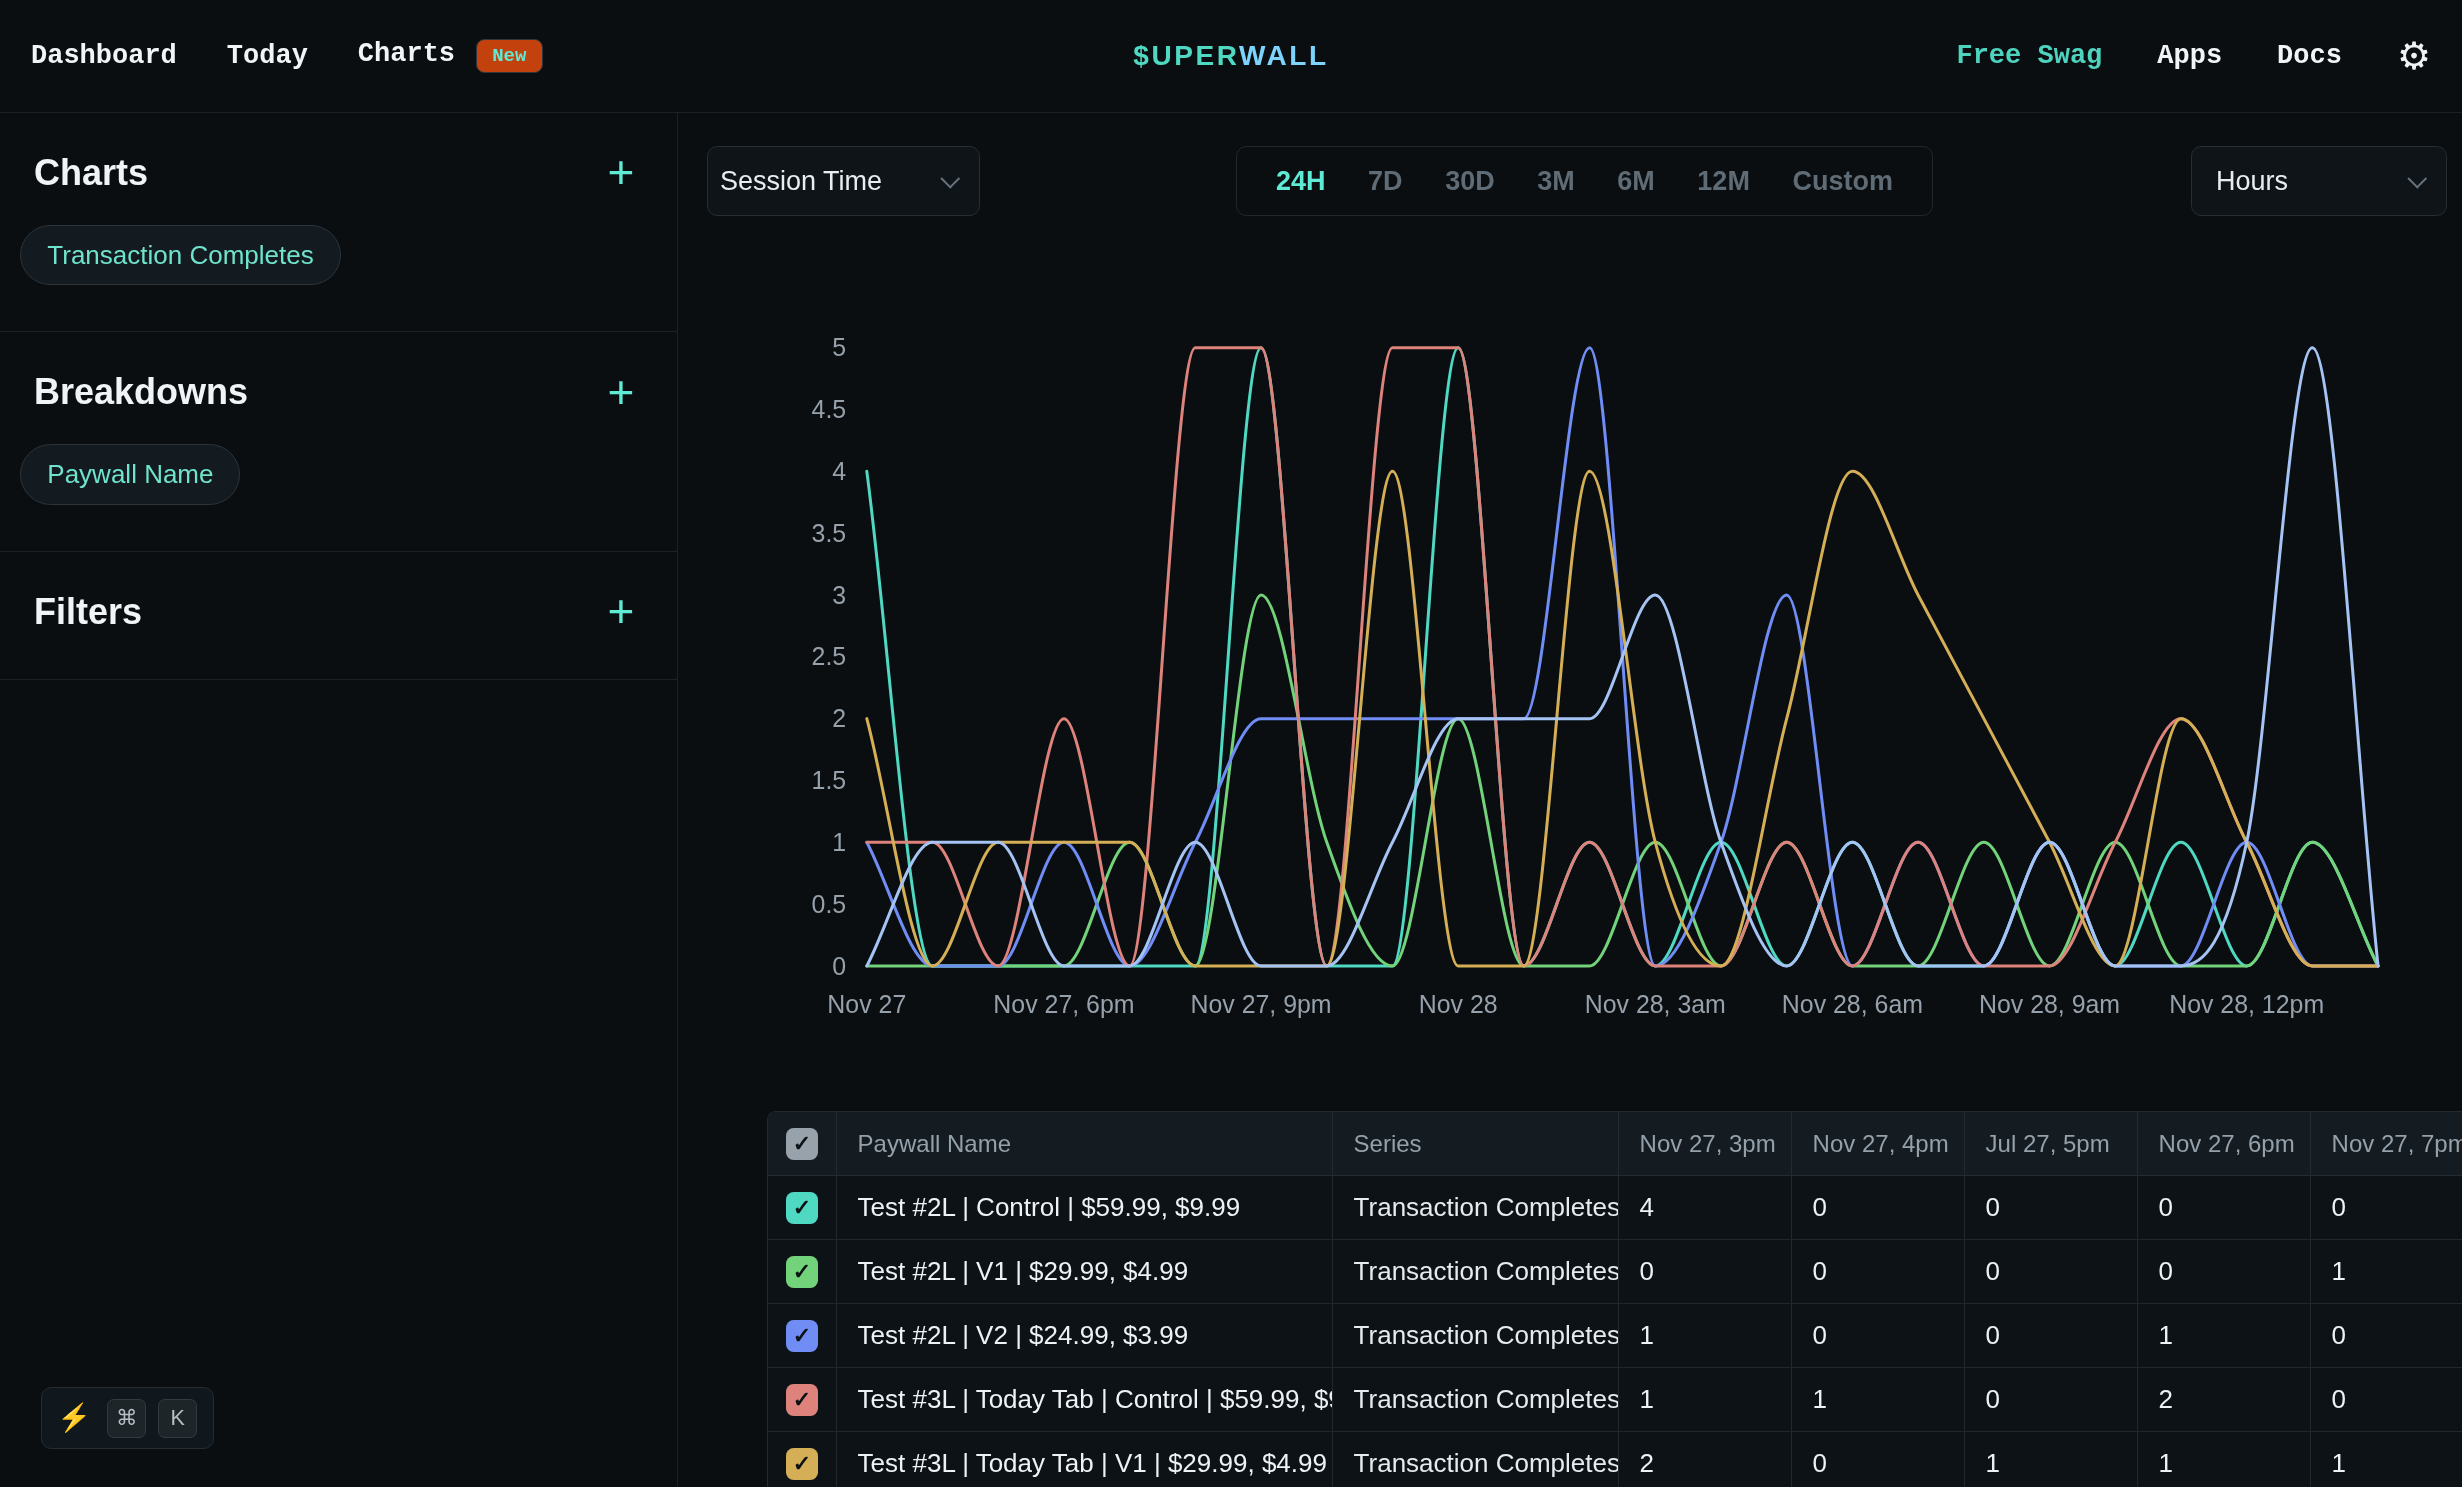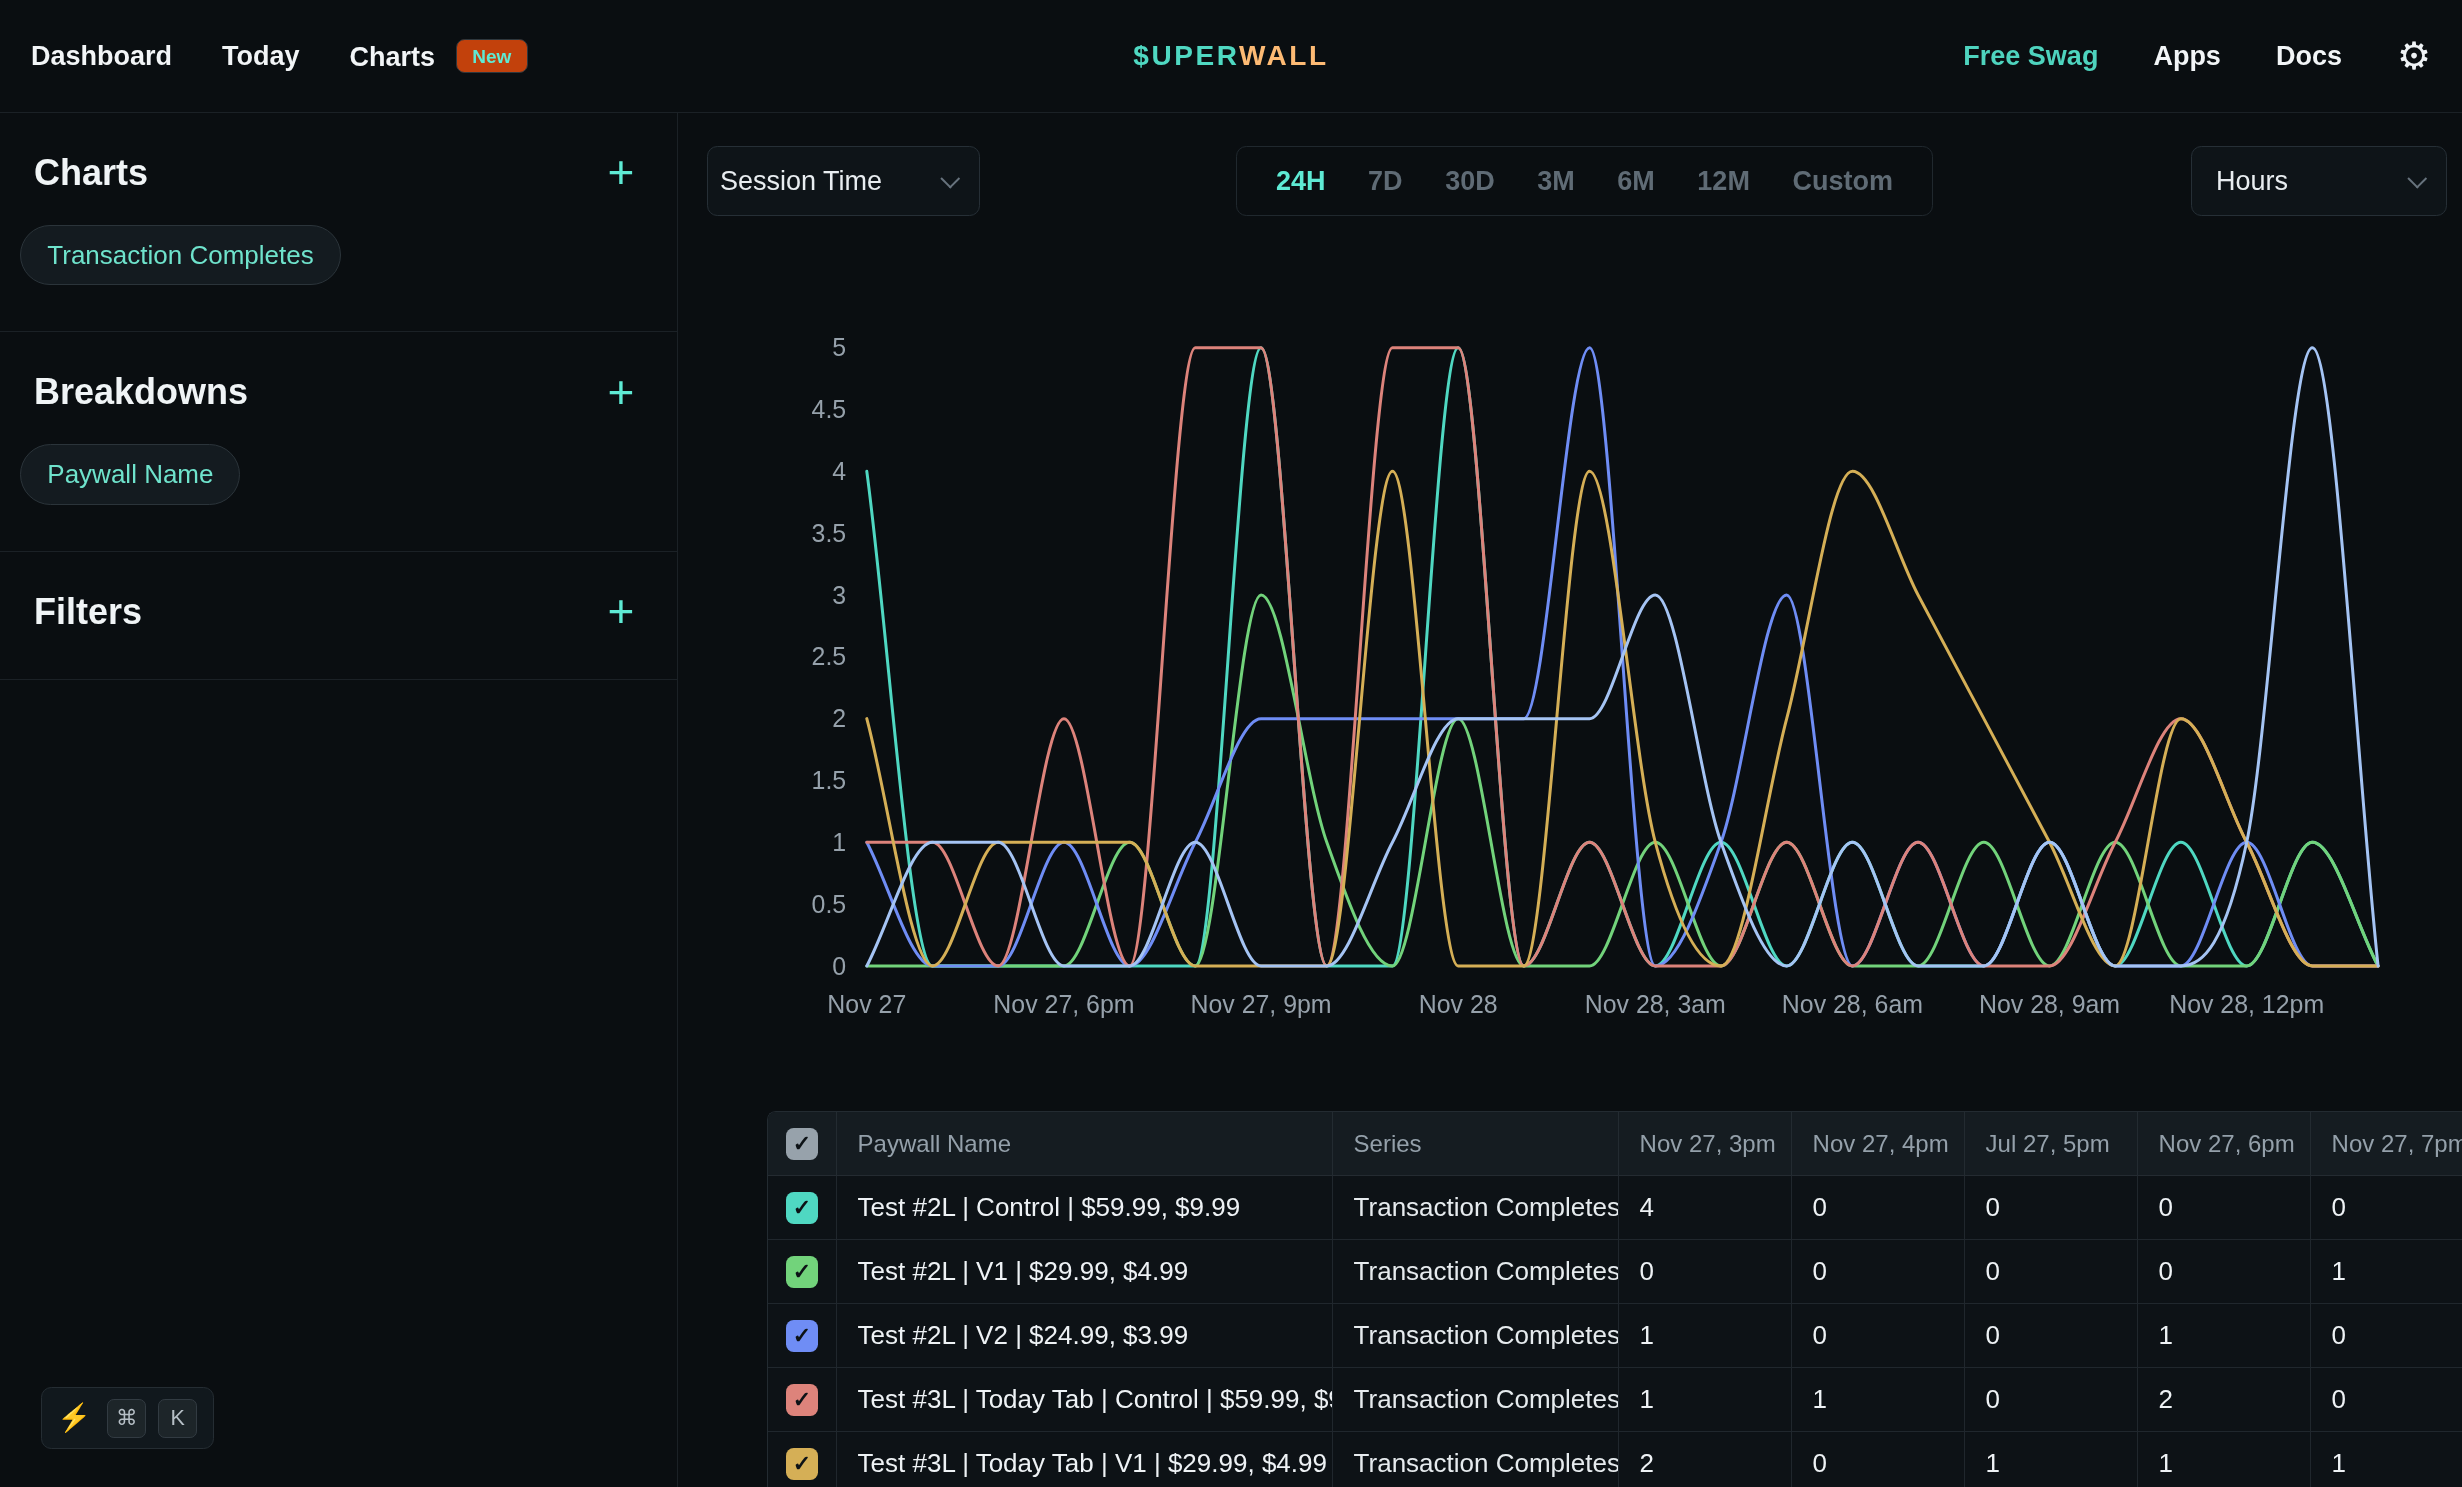--- a/index.html
+++ b/index.html
@@ -11,27 +11,27 @@
   .page { position:absolute; inset:0; width:2462px; height:1487px; overflow:hidden; }
 
   
   .topnav {
     position:absolute; top:0; left:0; width:2462px; height:113px;
     display:flex; align-items:center; padding:0 31px;
     border-bottom:0.9px solid #1b2126; background:#0a0e11; z-index:5;
   }
   .nav-left { display:flex; align-items:center; gap:50px; }
   .nav-item { font-size:27px; font-weight:700; color:#f2f5f7; cursor:pointer;
-              display:flex; align-items:flex-end; gap:20.6px; white-space:nowrap; }
+              display:flex; align-items:flex-start; gap:20.6px; white-space:nowrap;font-family:Liberation Mono, monospace; }
   .badge-new { font-size:19px; font-weight:700; color:#5eead4; background:#c2410c;
                border:0.9px solid #2e373d; border-radius:8.6px; padding:6.9px 15.5px; line-height:1; }
   .logo { position:absolute; left:50%; transform:translateX(-50%); font-size:28px;
           font-weight:800; letter-spacing:2.6px; white-space:nowrap; }
   .logo-teal { color:#4fd8c2; }
-  .logo-white { color:#fdba74; }
+  .logo-white { color:#7dd3fc; }
   .nav-right { margin-left:auto; display:flex; align-items:center; gap:55px; }
   .nav-right .nav-item { font-size:27px; }
   .swag { color:#4ed3be !important; }
   .gear { font-size:38px; color:#eef2f5; line-height:1; cursor:pointer; }
 
   
   .sidebar { position:absolute; top:113px; left:0; width:678px; bottom:0;
              border-right:0.9px solid #1b2126; background:#0a0e11; }
   .side-section { padding:39px 34px 46px 34px; border-bottom:0.9px solid #1b2126; }
   .section-head { display:flex; align-items:center; justify-content:space-between; }

